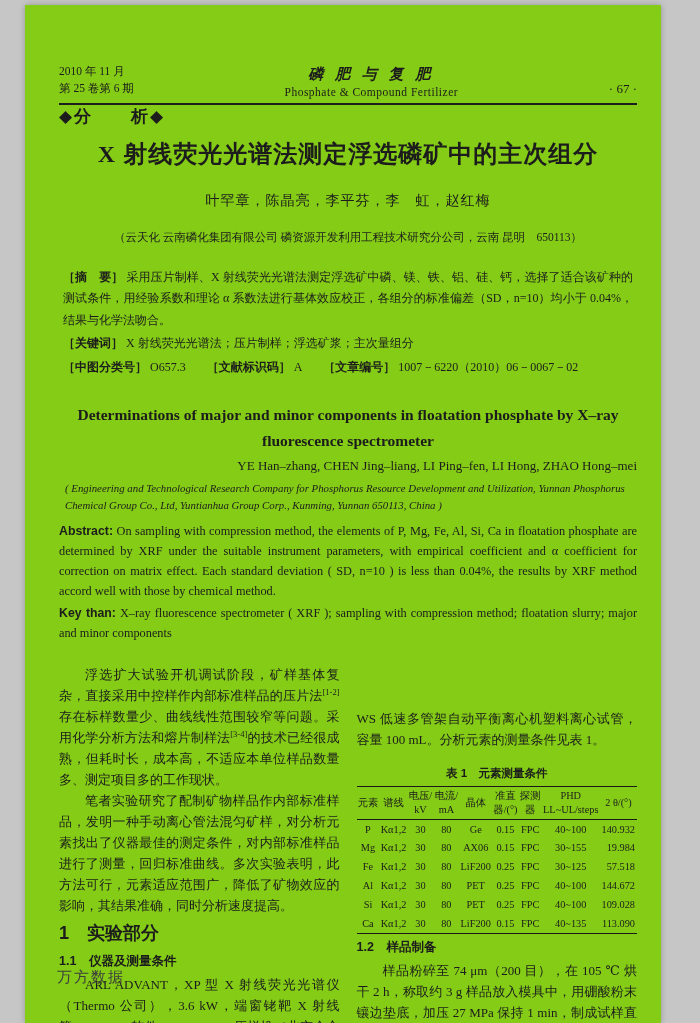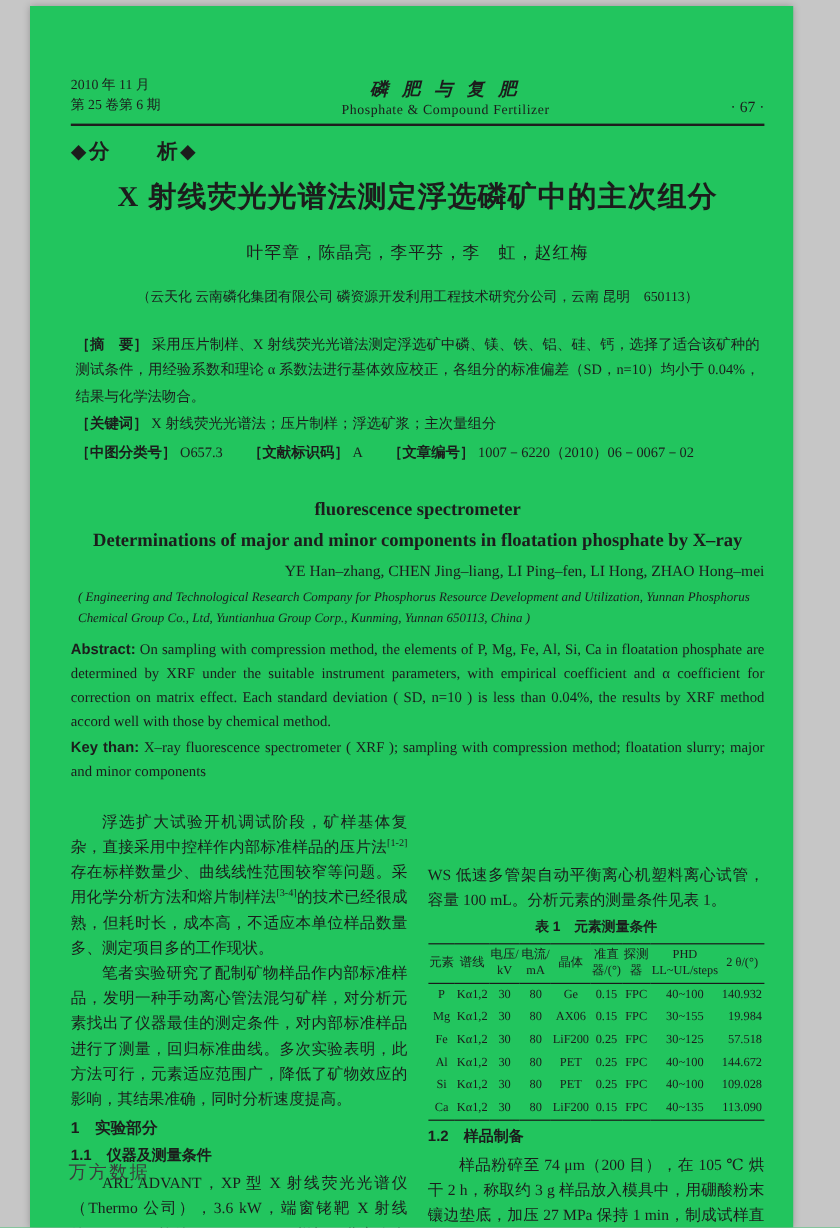--- a/index.html
+++ b/index.html
@@ -7,35 +7,35 @@
     width:700px;height:1023px;
     background:#c6c6c6;
     font-family:"Liberation Serif","DejaVu Serif",serif;
     color:#1c1c1c;
     position:relative;
     overflow:hidden;
   }
   .page{
     position:absolute;left:25px;top:5px;
     width:636px;height:1018px;
-    background:#22c55e;
+    background:#84cc16;
     box-shadow:0 0 6px rgba(0,0,0,.25);
   }
   .content{padding:58px 24px 0 34px;}
 
   
   .hdr{display:flex;justify-content:space-between;align-items:flex-end;}
   .hdr-left{font-size:11.5px;line-height:1.5;}
   .hdr-center{text-align:center;}
   .journal-cn{font-size:15px;font-weight:bold;font-style:italic;letter-spacing:4px;}
   .journal-en{font-size:11.5px;margin-top:2px;letter-spacing:.5px;}
   .hdr-right{font-size:13px;padding-bottom:1px;}
   .hdr-rule{border-bottom:2.5px solid #1e1e1e;margin-top:5px;}
 
-  .banner{font-size:17px;font-weight:bold;margin-top:10px;letter-spacing:2px;}
+  .banner{font-size:17px;font-weight:bold;letter-spacing:2px;}
 
   .title-cn{text-align:center;font-size:24px;font-weight:bold;margin-top:10px;letter-spacing:1px;}
   .authors-cn{text-align:center;font-size:14px;margin-top:22px;letter-spacing:1px;}
   .affil-cn{text-align:center;font-size:11.5px;margin-top:20px;}
 
   .abs-block{margin-top:22px;font-size:12px;line-height:1.8;text-align:justify;}
   .abs-text{padding:0 4px;}
   .lbl{font-weight:bold;font-family:"Liberation Sans","DejaVu Sans",sans-serif;}
   .kw-line{margin-top:2px;}
   .clc-line{margin-top:2px;}
@@ -47,25 +47,25 @@
   .en-affil{text-align:left;font-size:10.8px;font-style:italic;margin-top:6px;line-height:1.6;padding:0 6px;}
   .en-abs{font-size:12.3px;line-height:1.62;text-align:justify;margin-top:8px;}
   .en-kw{font-size:12.3px;line-height:1.62;text-align:justify;margin-top:2px;padding-left:0;}
 
   
   .columns{display:flex;gap:17px;margin-top:20px;}
   .col{width:285px;font-size:13px;line-height:1.62;text-align:justify;}
   .col p{margin:0;text-indent:2em;}
   .col p.noindent{text-indent:0;margin-top:44px;}
   sup{font-size:8.5px;}
-  .h-num{font-weight:bold;font-family:"Liberation Sans","DejaVu Sans",sans-serif;font-size:13px;margin:3px 0 2px 0;}
+  .h-num{font-weight:bold;font-family:"Liberation Sans","DejaVu Sans",sans-serif;font-size:18px;margin:3px 0 2px 0;}
   .h-sub{font-weight:bold;font-family:"Liberation Sans","DejaVu Sans",sans-serif;font-size:12.5px;margin:3px 0 2px 0;}
 
   
-  .tbl-caption{text-align:center;font-weight:bold;font-size:11.5px;margin-top:4px;
+  .tbl-caption{text-align:center;font-weight:bold;font-size:11.5px;margin-top:14px;
     font-family:"Liberation Sans","DejaVu Sans",sans-serif;}
   table.t1{border-collapse:collapse;width:100%;margin-top:4px;
     border-top:1.6px solid #1a1a1a;border-bottom:1.6px solid #1a1a1a;
     font-size:10.3px;line-height:1.35;}
   table.t1 th{font-weight:normal;padding:2px 1px;border-bottom:1px solid #1a1a1a;text-align:center;vertical-align:middle;}
   table.t1 td{padding:2.5px 1px;text-align:center;white-space:nowrap;}
   table.t1 td:last-child{text-align:right;padding-right:2px;}
   table.t1 .l2{display:block;}
 
   .watermark{position:absolute;left:32px;top:963px;font-size:15px;color:#3c3c3c;
@@ -106,22 +106,22 @@
         <span>X 射线荧光光谱法；压片制样；浮选矿浆；主次量组分</span>
       </div>
       <div class="abs-text clc-line">
         <span class="pair"><span class="lbl">［中图分类号］</span> <span>O657.3</span></span>
         <span class="pair"><span class="lbl">［文献标识码］</span> <span>A</span></span>
         <span class="pair"><span class="lbl">［文章编号］</span> <span>1007－6220（2010）06－0067－02</span></span>
       </div>
     </div>
 
     <div class="en-title">
+      <div>Determinations of major and minor components in floatation phosphate by X–ray</div>
       <div>fluorescence spectrometer</div>
-      <div>Determinations of major and minor components in floatation phosphate by X–ray</div>
     </div>
     <div class="en-authors">YE Han–zhang, CHEN Jing–liang, LI Ping–fen, LI Hong, ZHAO Hong–mei</div>
     <div class="en-affil">( Engineering and Technological Research Company for Phosphorus Resource Development and Utilization, Yunnan Phosphorus Chemical Group Co., Ltd, Yuntianhua Group Corp., Kunming, Yunnan 650113, China )</div>
 
     <div class="en-abs">
       <span class="lbl">Abstract:</span>
       <span>On sampling with compression method, the elements of P, Mg, Fe, Al, Si, Ca in floatation phosphate are determined by XRF under the suitable instrument parameters, with empirical coefficient and α coefficient for correction on matrix effect. Each standard deviation ( SD, n=10 ) is less than 0.04%, the results by XRF method accord well with those by chemical method.</span>
     </div>
     <div class="en-kw">
       <span class="lbl">Key than:</span>

